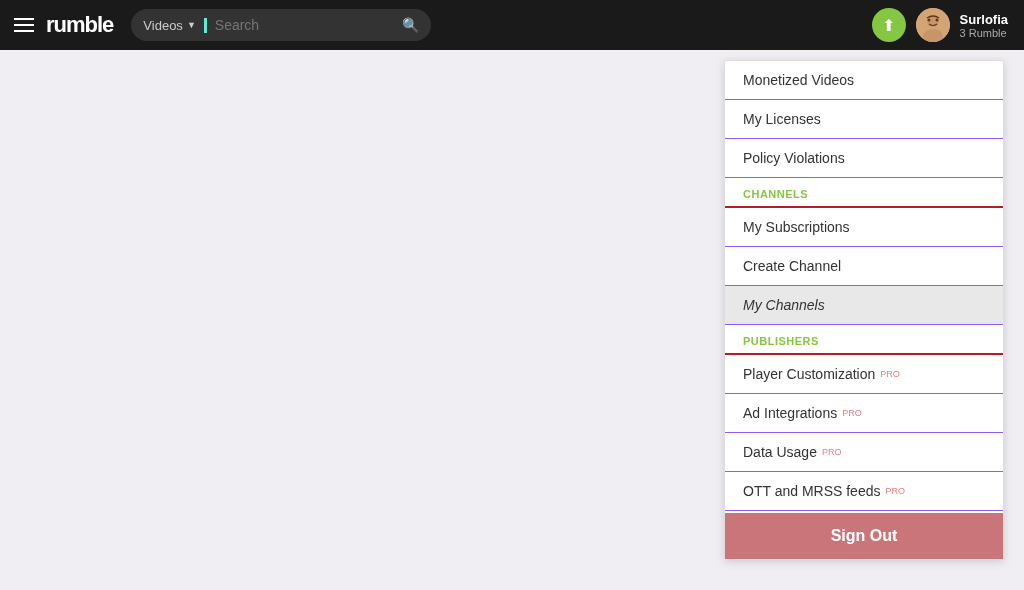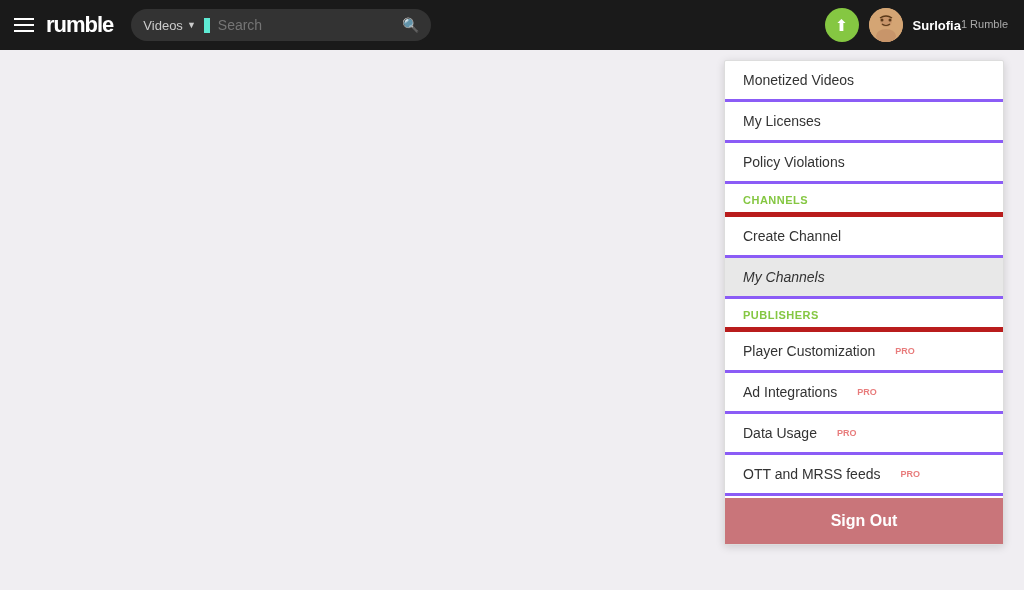--- a/index.html
+++ b/index.html
@@ -15,66 +15,66 @@
     }
     .hamburger-icon span { display: block; width: 20px; height: 2px; background: #fff; }
     .logo {
       margin-left: 12px; font-size: 22px; font-weight: 900; color: #fff; letter-spacing: -1px;
     }
     .search-bar {
       margin-left: 18px; display: flex; align-items: center;
       background: #333; border-radius: 20px; padding: 0 12px; height: 32px; width: 300px;
     }
     .search-dropdown {
-      display: flex; align-items: center; gap: 4px; color: #ccc; font-size: 13px; cursor: pointer; margin-right: 8px; border-right: 6px solid #5eead4; padding-right: 8px;
+      display: flex; align-items: center; gap: 4px; color: #ccc; font-size: 13px; cursor: pointer; margin-right: 8px; border-right: 3px solid #5eead4; padding-right: 8px;
     }
     .chevron-down-icon { font-size: 9px; color: #ccc; }
     .search-input {
       background: transparent; border: none; outline: none; color: #ec4899; font-size: 14px; flex: 1;
     }
     .search-icon { color: #ccc; font-size: 14px; margin-left: 4px; cursor: pointer; }
     .header-right { margin-left: auto; display: flex; align-items: center; gap: 10px; margin-right: 16px; }
     .upload-btn {
       width: 34px; height: 34px; border-radius: 50%; background: #85c742;
       display: flex; align-items: center; justify-content: center; cursor: pointer;
     }
     .upload-icon { color: #fff; font-size: 16px; }
     .avatar {
       width: 34px; height: 34px; border-radius: 50%; background: #d4a574;
       display: flex; align-items: center; justify-content: center; overflow: hidden;
     }
     .avatar svg { width: 34px; height: 34px; }
-    .user-info { display: flex; flex-direction: row; }
+    .user-info { display: flex; flex-direction: column; }
     .username { color: #fff; font-size: 13px; font-weight: bold; }
     .rumble-count { color: #aaa; font-size: 11px; }
 
     
     .main { margin-top: 50px; height: 540px; position: relative; }
 
     
     .dropdown-menu {
       position: absolute; right: 20px; top: 10px;
       width: 280px; background: #fff;
       border: 1px solid #ddd; border-radius: 2px;
       box-shadow: 0 2px 8px rgba(0,0,0,0.15);
     }
     .menu-item {
       display: flex; align-items: center; padding: 11px 18px;
-      font-size: 14px; color: #333; cursor: pointer; border-bottom: 3px solid #8b5cf6;
+      font-size: 14px; color: #333; cursor: pointer; border-bottom: 1px solid #8b5cf6;
     }
     .menu-item.active { background: #e8e8e8; font-style: italic; }
     .menu-item:last-child { border-bottom: none; }
     .section-header {
       padding: 10px 18px 6px; font-size: 11px; font-weight: bold;
-      color: #85c742; letter-spacing: 0.5px; border-bottom: 5px solid #b91c1c;
+      color: #85c742; letter-spacing: 0.5px; border-bottom: 2px solid #b91c1c;
       background: #fff;
     }
     .pro-badge {
-      font-size: 9px; color: #e87c7c; font-weight: bold;
-      margin-left: 20px; vertical-align: super;
+      font-size: 9px; color: #e87c7c; font-weight: normal;
+      margin-left: 5px; vertical-align: super;
     }
     .sign-out-btn {
       width: 100%; padding: 14px; background: #c9757a; color: #fff;
       font-size: 16px; font-weight: bold; border: none; cursor: pointer;
       text-align: center; display: block; margin-top: 2px;
     }
   </style>
 </head>
 <body>
 
@@ -103,40 +103,43 @@
         <circle cx="17" cy="13" r="6" fill="#c8956a"></circle>
         <ellipse cx="17" cy="28" rx="10" ry="7" fill="#c8956a"></ellipse>
         <circle cx="13" cy="12" r="1.5" fill="#5a3a1a"></circle>
         <circle cx="21" cy="12" r="1.5" fill="#5a3a1a"></circle>
         <path d="M13 16 Q17 19 21 16" stroke="#5a3a1a" stroke-width="1.2" fill="none"></path>
         <path d="M11 10 Q17 6 23 10" stroke="#5a3a1a" stroke-width="1.5" fill="none"></path>
       </svg>
     </div>
     <div class="user-info">
       <span class="username">Surlofia</span>
-      <span class="rumble-count">1 Rumble</span>
+      <span class="rumble-count">3 Rumble</span>
     </div>
   </div>
 </header>
 
 <main class="main">
   <div class="dropdown-menu">
 
     <div class="menu-item">
       <span>Monetized Videos</span>
     </div>
     <div class="menu-item">
       <span>My Licenses</span>
     </div>
     <div class="menu-item">
       <span>Policy Violations</span>
     </div>
 
     <div class="section-header">
       <span>CHANNELS</span>
+    </div>
+    <div class="menu-item">
+      <span>My Subscriptions</span>
     </div>
     <div class="menu-item">
       <span>Create Channel</span>
     </div>
     <div class="menu-item active">
       <span>My Channels</span>
     </div>
 
     <div class="section-header">
       <span>PUBLISHERS</span>

